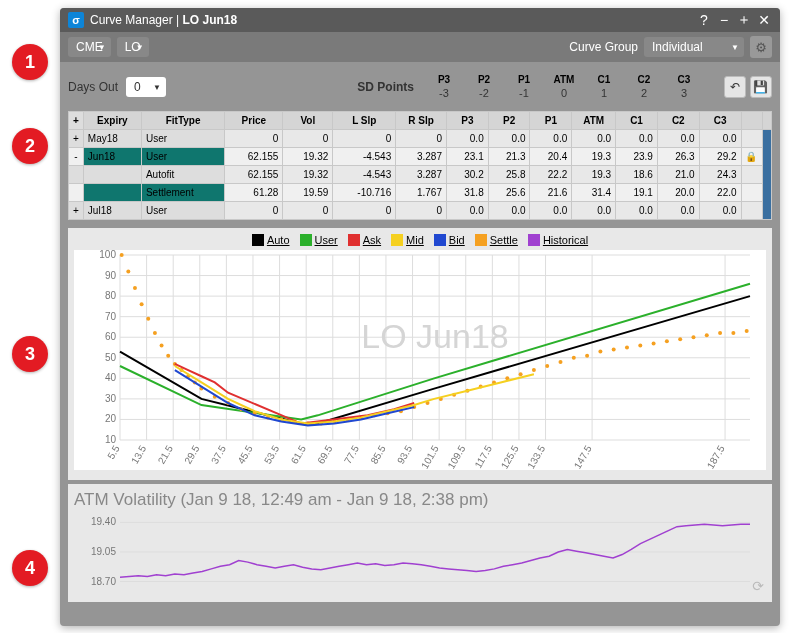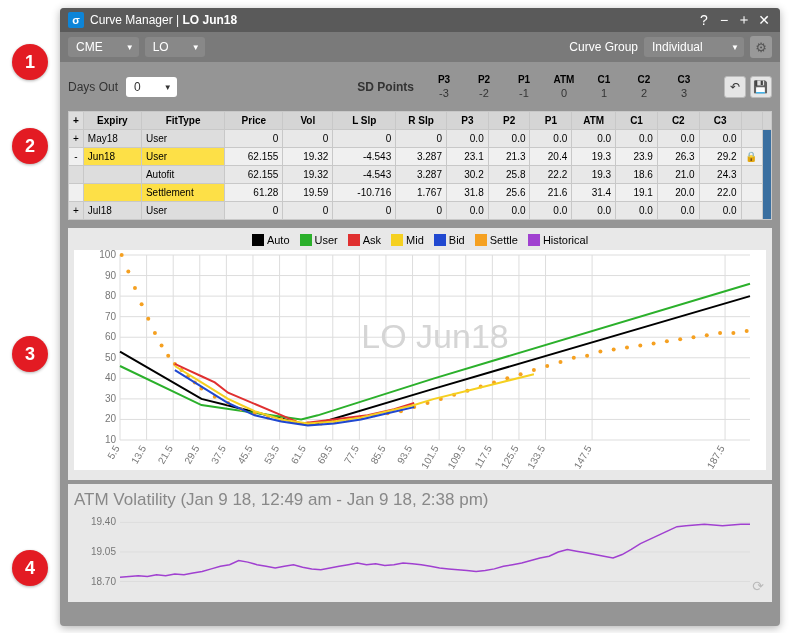--- a/index.html
+++ b/index.html
@@ -5,21 +5,21 @@
 * { margin: 0; padding: 0; box-sizing: border-box; font-family: Arial, sans-serif; }
 body { background: #fff; position: relative; width: 789px; height: 633px; }
 .window { position: absolute; left: 60px; top: 8px; width: 720px; height: 618px; background: #959595; border-radius: 4px; box-shadow: 0 2px 8px rgba(0,0,0,0.3); overflow: hidden; }
 .titlebar { height: 24px; background: #5a5a5a; display: flex; align-items: center; padding: 0 8px; color: #fff; font-size: 12px; }
 .titlebar-icon { width: 16px; height: 16px; background: #0d85d8; margin-right: 6px; display: flex; align-items: center; justify-content: center; color: #fff; font-weight: bold; font-size: 11px; border-radius: 2px; }
 .titlebar-title { font-weight: normal; }
 .titlebar-title b { font-weight: bold; }
 .titlebar-controls { margin-left: auto; display: flex; gap: 4px; }
 .titlebar-btn { width: 16px; height: 16px; color: #fff; display: flex; align-items: center; justify-content: center; font-size: 14px; cursor: pointer; }
 .toolbar { height: 30px; background: #7a7a7a; display: flex; align-items: center; padding: 0 8px; gap: 6px; }
-.dropdown { background: #888; color: #fff; border: none; padding: 3px 36px 3px 8px; font-size: 12px; border-radius: 3px; cursor: pointer; position: relative; }
+.dropdown { background: #888; color: #fff; border: none; padding: 3px 8px 3px 8px; font-size: 12px; border-radius: 3px; cursor: pointer; position: relative; }
 .dropdown::after { content: '▼'; position: absolute; right: 5px; top: 50%; transform: translateY(-50%); font-size: 8px; }
 .dropdown.wide { padding-right: 28px; min-width: 100px; }
 .toolbar-right { margin-left: auto; display: flex; align-items: center; gap: 6px; }
 .toolbar-label { color: #ffffff; font-size: 12px; }
 .gear-btn { width: 22px; height: 22px; background: #999; border-radius: 3px; display: flex; align-items: center; justify-content: center; color: #555; cursor: pointer; font-size: 13px; }
 .sd-row { height: 49px; background: #959595; display: flex; align-items: center; padding: 0 8px; font-size: 12px; color: #333; }
 .sd-label { color: #333; font-size: 12px; margin-right: 8px; }
 .sd-points-label { margin-left: auto; margin-right: 10px; font-weight: bold; }
 .sd-cols { display: flex; }
 .sd-col { width: 40px; text-align: center; line-height: 1.3; }
@@ -27,26 +27,26 @@
 .sd-col-v { font-size: 11px; color: #333; }
 .sd-icons { display: flex; gap: 4px; margin-left: 20px; }
 .icon-btn { width: 22px; height: 22px; background: #e5e5e5; border: 1px solid #bbb; border-radius: 3px; display: flex; align-items: center; justify-content: center; font-size: 12px; cursor: pointer; }
 .grid-wrap { background: #959595; padding: 0 8px 4px 8px; }
 .grid { background: #e8e8e8; font-size: 10px; border-collapse: collapse; width: 100%; }
 .grid th, .grid td { border: 1px solid #c8c8c8; padding: 3px 4px; text-align: right; white-space: nowrap; }
 .grid th { background: #d5d5d5; font-weight: bold; text-align: center; }
 .grid td.lbl { text-align: left; background: #ddd; }
 .grid .exp-btn { width: 14px; text-align: center; background: #ddd; cursor: pointer; }
 .grid tr.odd td { background: #f0f0f0; }
-.grid tr.odd td.lbl { background: #fde047; }
+.grid tr.odd td.lbl { background: #0f766e; }
 .lock-col { width: 14px; text-align: center !important; }
 .scroll-ind { width: 6px; background: #3a6fa0; }
 .chart-area { background: #e8e8e8; margin: 4px 8px; padding: 6px; position: relative; }
 .legend { display: flex; justify-content: center; gap: 10px; font-size: 11px; margin-bottom: 4px; }
-.legend-item { display: flex; align-items: flex-end; gap: 3px; }
+.legend-item { display: flex; align-items: flex-end; gap: 3px; text-decoration: underline; }
 .legend-sw { width: 12px; height: 12px; }
 .chart-svg { width: 100%; height: 220px; background: #fff; }
 .watermark { fill: #d5d5d5; font-size: 34px; font-weight: 300; text-anchor: middle; }
 .gridline { stroke: #ddd; stroke-width: 1; }
 .axis-text { font-size: 10px; fill: #777; }
 .vol-area { background: #e8e8e8; margin: 4px 8px 8px 8px; padding: 6px; position: relative; }
 .vol-title { font-size: 17px; color: #888; margin-bottom: 2px; }
 .vol-svg { width: 100%; height: 80px; }
 .refresh-ic { position: absolute; right: 8px; bottom: 8px; color: #bbb; font-size: 14px; cursor: pointer; }
 .callout { position: absolute; width: 36px; height: 36px; background: #e31b23; border-radius: 50%; color: #fff; display: flex; align-items: center; justify-content: center; font-size: 18px; font-weight: bold; box-shadow: 0 1px 3px rgba(0,0,0,0.3); }

